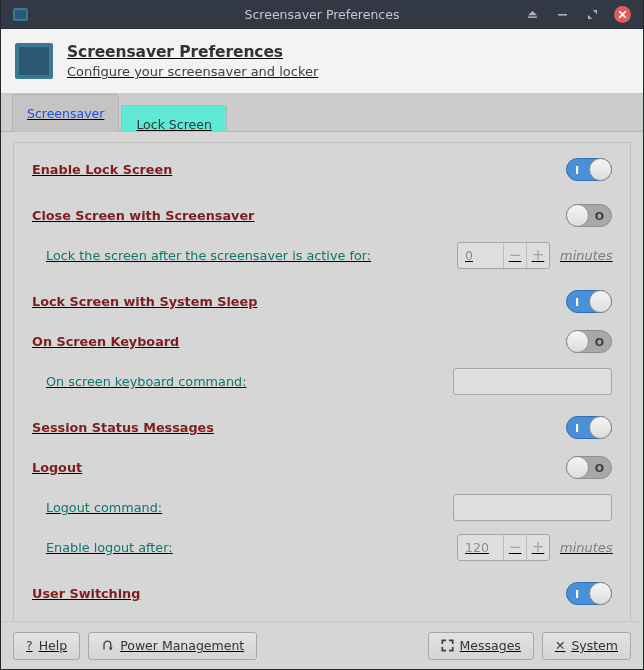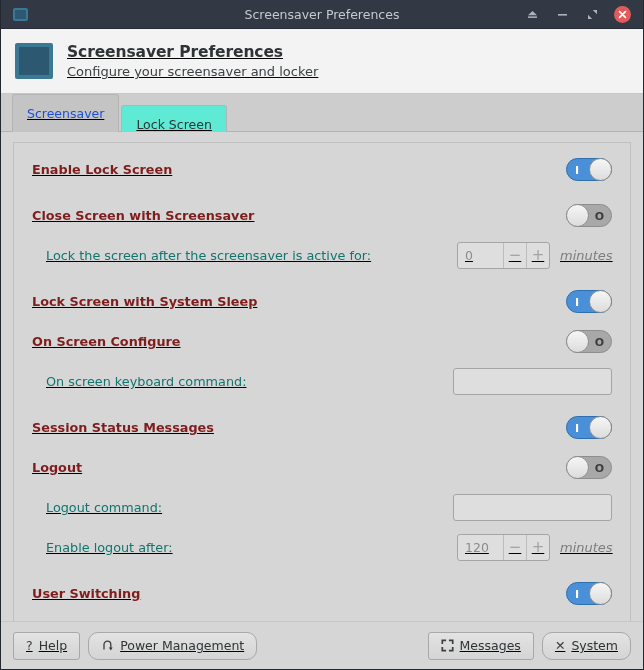--- a/index.html
+++ b/index.html
@@ -280,21 +280,21 @@
     display: inline-flex;
     align-items: center;
     gap: 6px;
     padding: 0 12px;
     font-size: 12.5px;
     color: #2e3436;
     background: linear-gradient(#e3e3e3, #d4d4d4);
     border: 1px solid #a8a8a8;
     border-radius: 3px;
   }
-  .btn + .btn { margin-left: 8px; border-radius: 10px; }
+  .btn + .btn { margin-left: 8px; }
   .btn .gl {
     display: inline-flex;
     align-items: center;
     justify-content: center;
     color: #3a3f42;
   }
   .btn .gl svg { display: block; }
 </style>
 </head>
 <body>
@@ -390,21 +390,21 @@
       <div class="row gap-top">
         <div class="row-label">Lock Screen with System Sleep</div>
         <div class="spacer"></div>
         <div class="switch on">
           <span class="mark">I</span>
           <span class="knob"></span>
         </div>
       </div>
 
       <div class="row gap-small">
-        <div class="row-label">On Screen Configure</div>
+        <div class="row-label">On Screen Keyboard</div>
         <div class="spacer"></div>
         <div class="switch off">
           <span class="mark">O</span>
           <span class="knob"></span>
         </div>
       </div>
 
       <div class="row gap-small">
         <div class="row-sublabel">On screen keyboard command:</div>
         <div class="spacer"></div>

